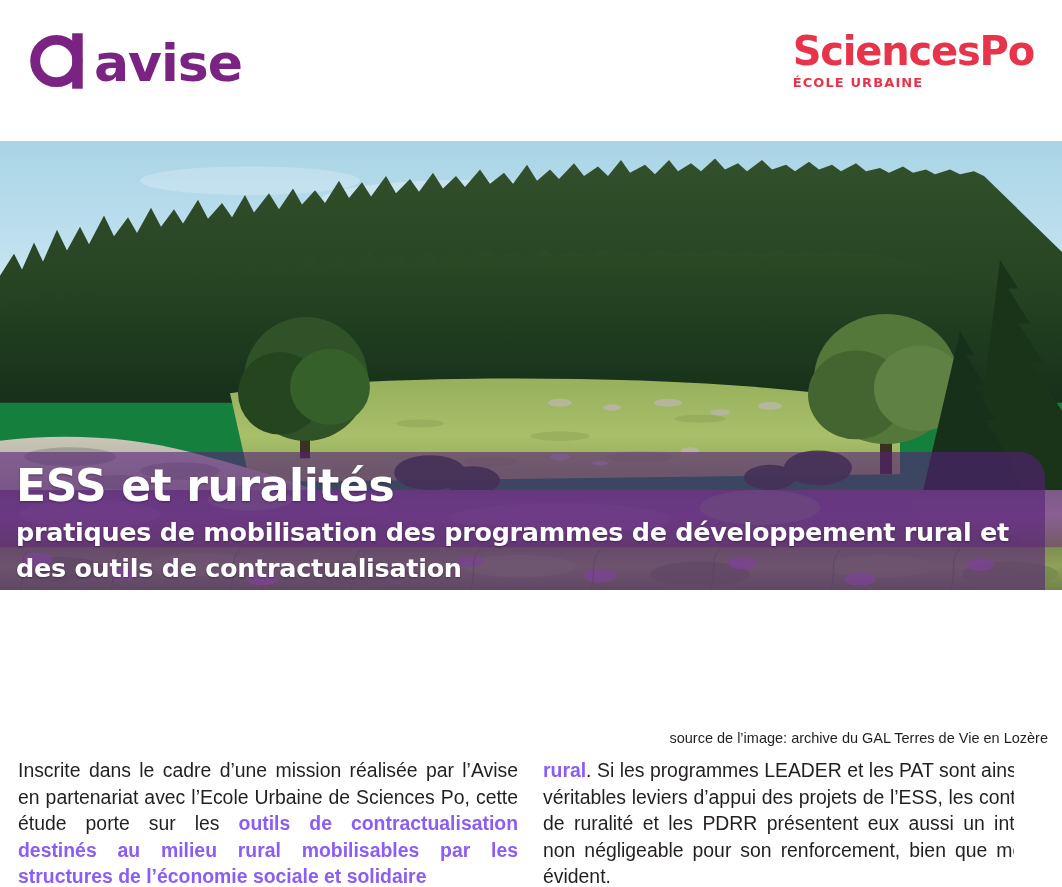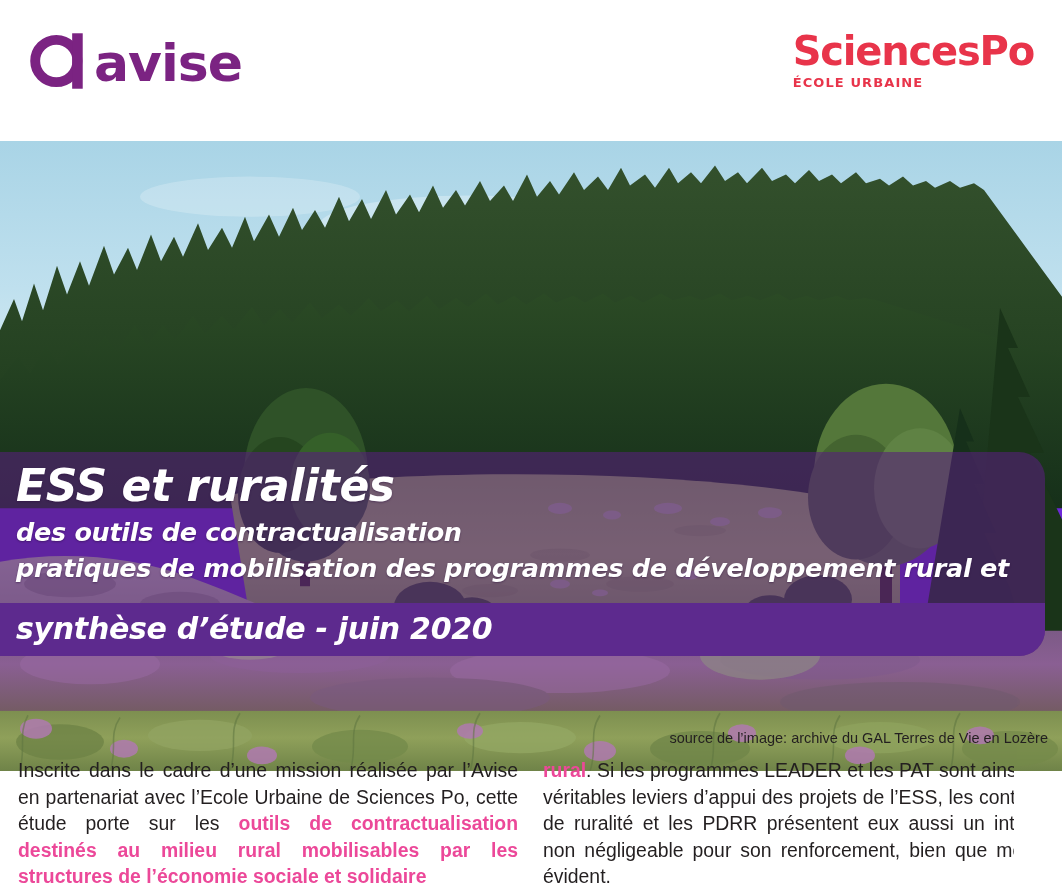--- a/index.html
+++ b/index.html
@@ -75,24 +75,23 @@
     margin-top: 3px;
     white-space: nowrap;
   }
 
   
   .hero {
     position: absolute;
     left: 0;
     top: 141px;
     width: 1062px;
-    height: 630px;
+    height: 449px;
     overflow: hidden;
-    background: #6d28d9;
-    font-style: italic;
+    background: #15803d;
   }
   .hero-photo {
     position: absolute;
     inset: 0;
     width: 100%;
     height: 100%;
     display: block;
   }
 
   
@@ -176,21 +175,21 @@
   }
   .col-left {
     left: 18px;
     width: 500px;
   }
   .col-right {
     left: 543px;
     width: 505px;
   }
   .hl {
-    color: #ec4899;
+    color: #8b5cf6;
     font-weight: bold;
   }
 </style>
 </head>
 <body>
 
 <div class="header">
 
   <div class="avise-logo">
     <svg class="avise-mark" viewBox="0 0 100 100">
@@ -371,22 +370,22 @@
       <path d="M590 566 C 598 546, 588 532, 600 516" fill="none"></path>
       <path d="M710 566 C 718 544, 708 530, 720 514" fill="none"></path>
       <path d="M830 566 C 838 546, 828 532, 840 516" fill="none"></path>
       <path d="M950 566 C 958 544, 948 530, 960 514" fill="none"></path>
     </g>
   </svg>
 
   <div class="title-overlay">
     <div class="title-upper">
       <div class="title-main">ESS et ruralités</div>
+      <div class="title-sub">pratiques de mobilisation des programmes de développement rural et</div>
       <div class="title-sub">des outils de contractualisation</div>
-      <div class="title-sub">pratiques de mobilisation des programmes de développement rural et</div>
     </div>
     <div class="title-band">
       <div class="title-band-text">synthèse d’étude - juin 2020</div>
     </div>
   </div>
 
 </div>
 
 <div class="source-caption">source de l’image: archive du GAL Terres de Vie en Lozère</div>
 

